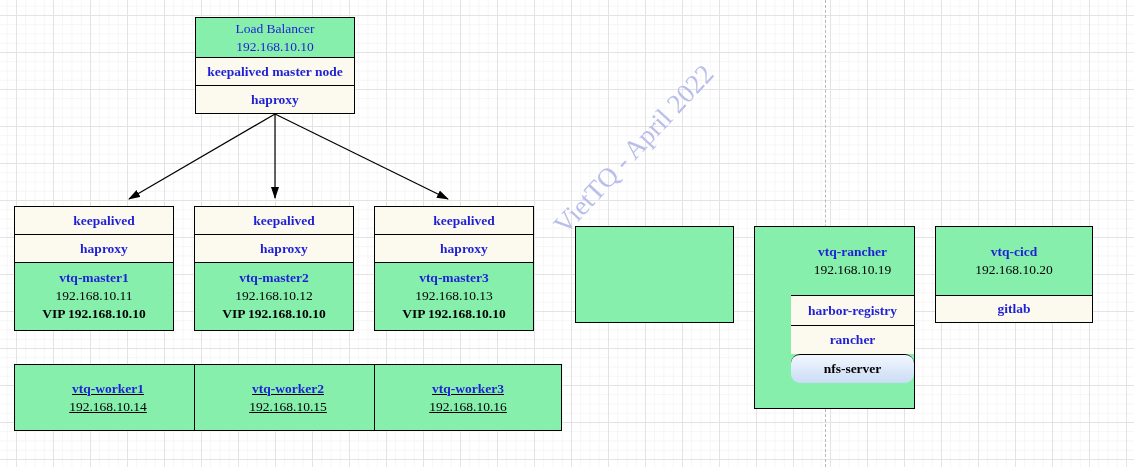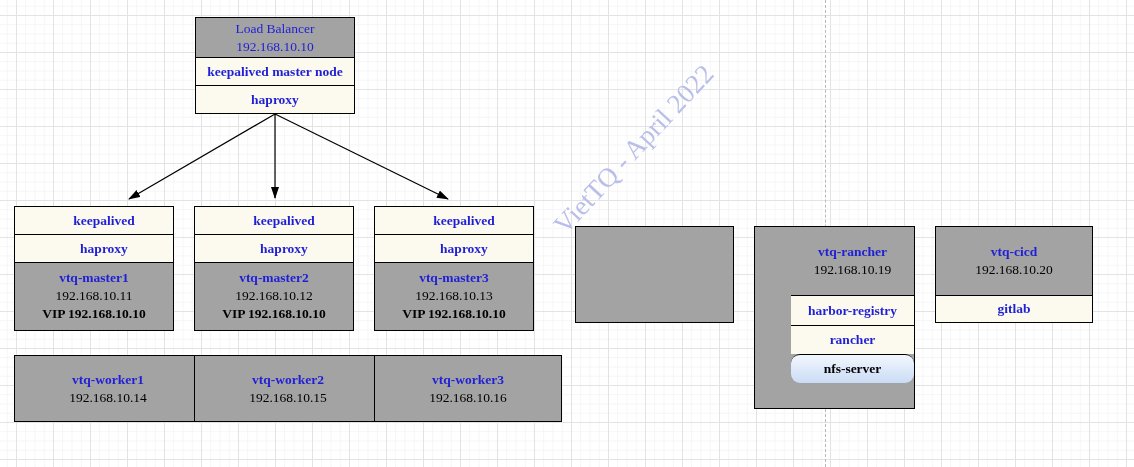--- a/index.html
+++ b/index.html
@@ -36,21 +36,21 @@
     transform: rotate(-47deg);
     white-space: nowrap;
     pointer-events: none;
   }
 
   svg.connectors { position: absolute; left: 0; top: 0; }
 
   .node {
     position: absolute;
     border: 1px solid #000;
-    background: #a3a3a3;
+    background: #86efac;
     text-align: left;
     font-size: 13.5px;
     color: #000;
   }
   .sec {
     display: flex;
     flex-direction: column;
     align-items: center;
     justify-content: center;
     line-height: 18px;
@@ -77,21 +77,21 @@
   .lb       { left: 195px; top: 17px;  width: 160px; height: 97px; }
   .lb .sec  { height: 39px; }
   .lb .row  { height: 28px; }
 
   .master   { top: 206px; width: 160px; height: 125px; }
   .m1 { left: 14px; } .m2 { left: 194px; } .m3 { left: 374px; }
   .master .row  { height: 28px; padding-left: 20px; }
   .master .row:first-child { height: 27px; }
   .master .sec  { height: 66px; }
 
-  .worker   { top: 355px; width: 188px; height: 67px; }
+  .worker   { top: 364px; width: 188px; height: 67px; text-decoration: underline; }
   .w1 { left: 14px; } .w2 { left: 194px; } .w3 { left: 374px; }
   .worker .sec { height: 65px; }
 
   .service  { top: 226px; }
   .service .sec { height: 68px; }
   .svc-gitlab  { left: 575px; width: 159px; height: 97px; }
   .svc-gitlab .row { height: 27px; }
   .svc-rancher { left: 754px; width: 161px; height: 183px; padding-left: 36px; }
   .svc-rancher .row { height: 29px; }
   .svc-rancher .row:nth-child(2) { height: 30px; }

